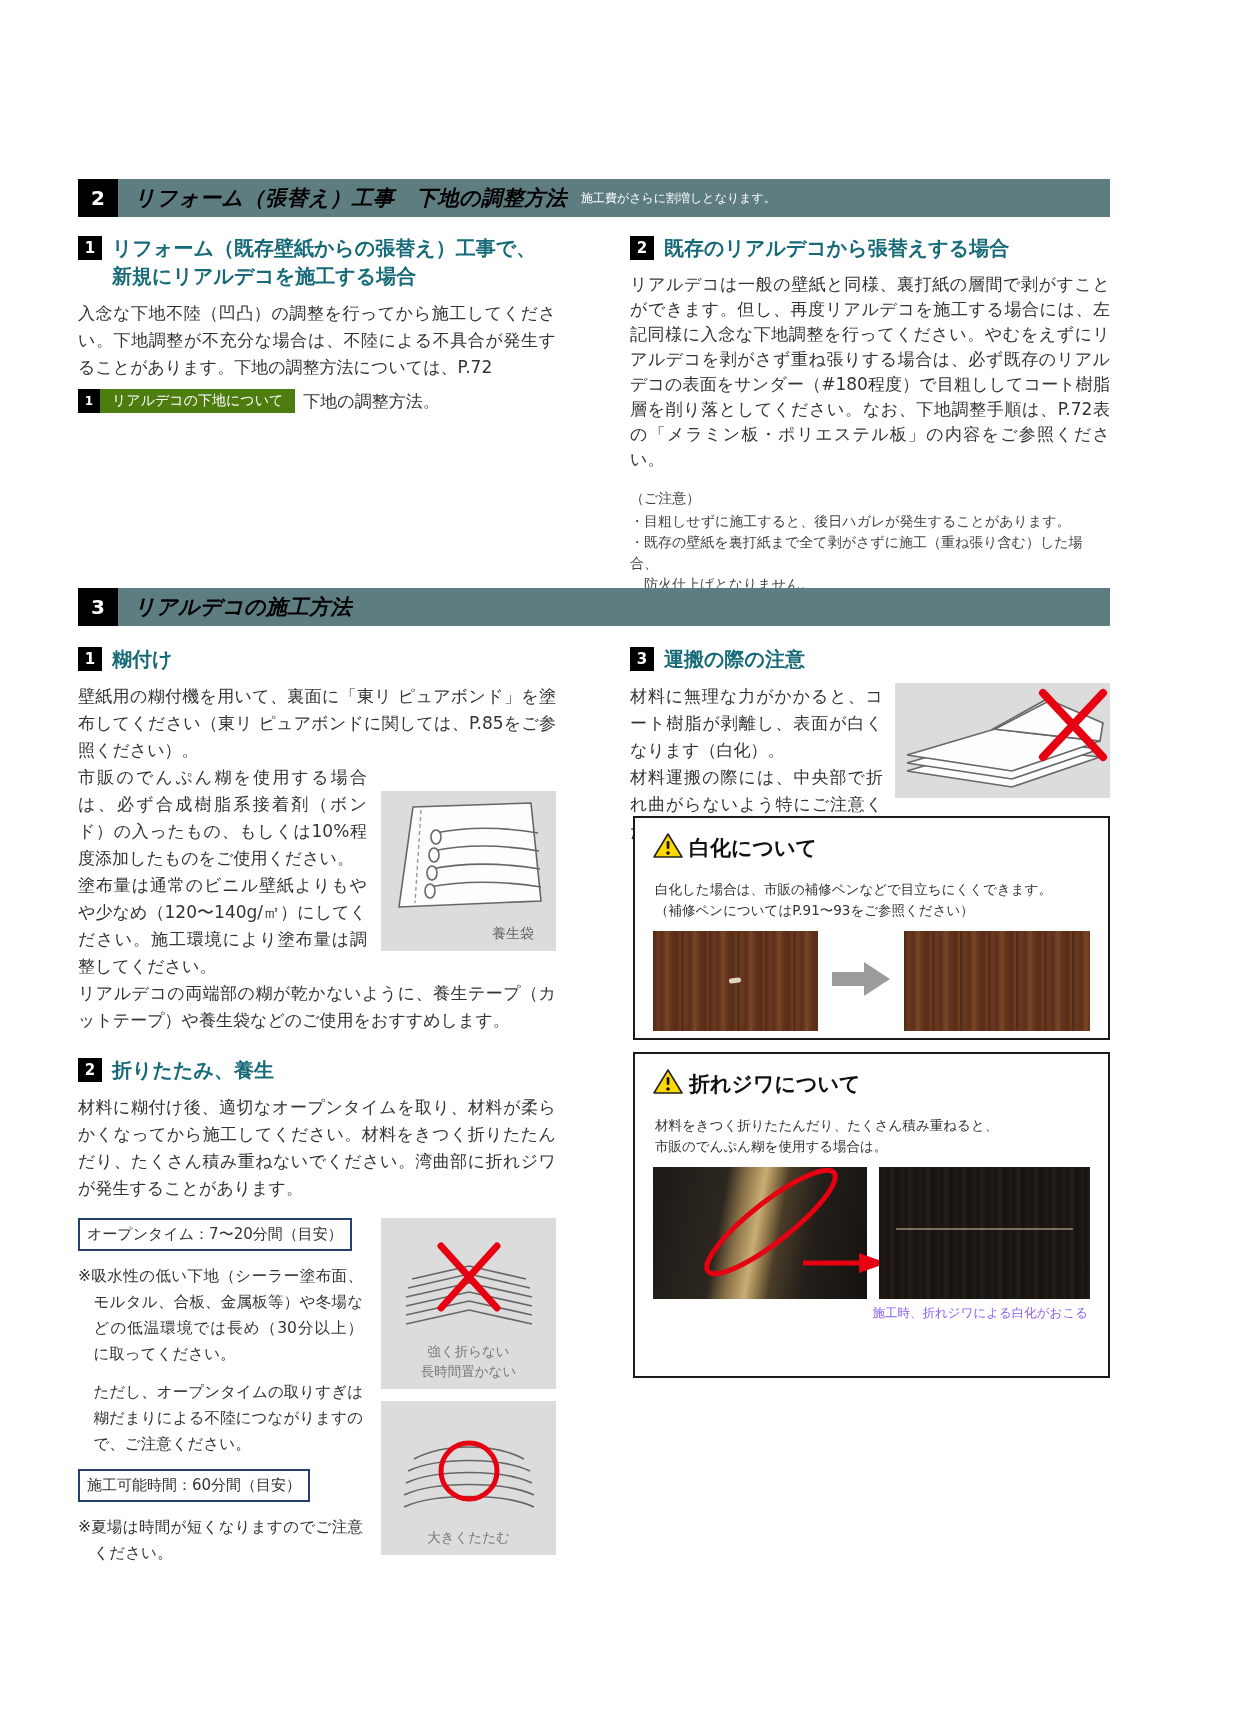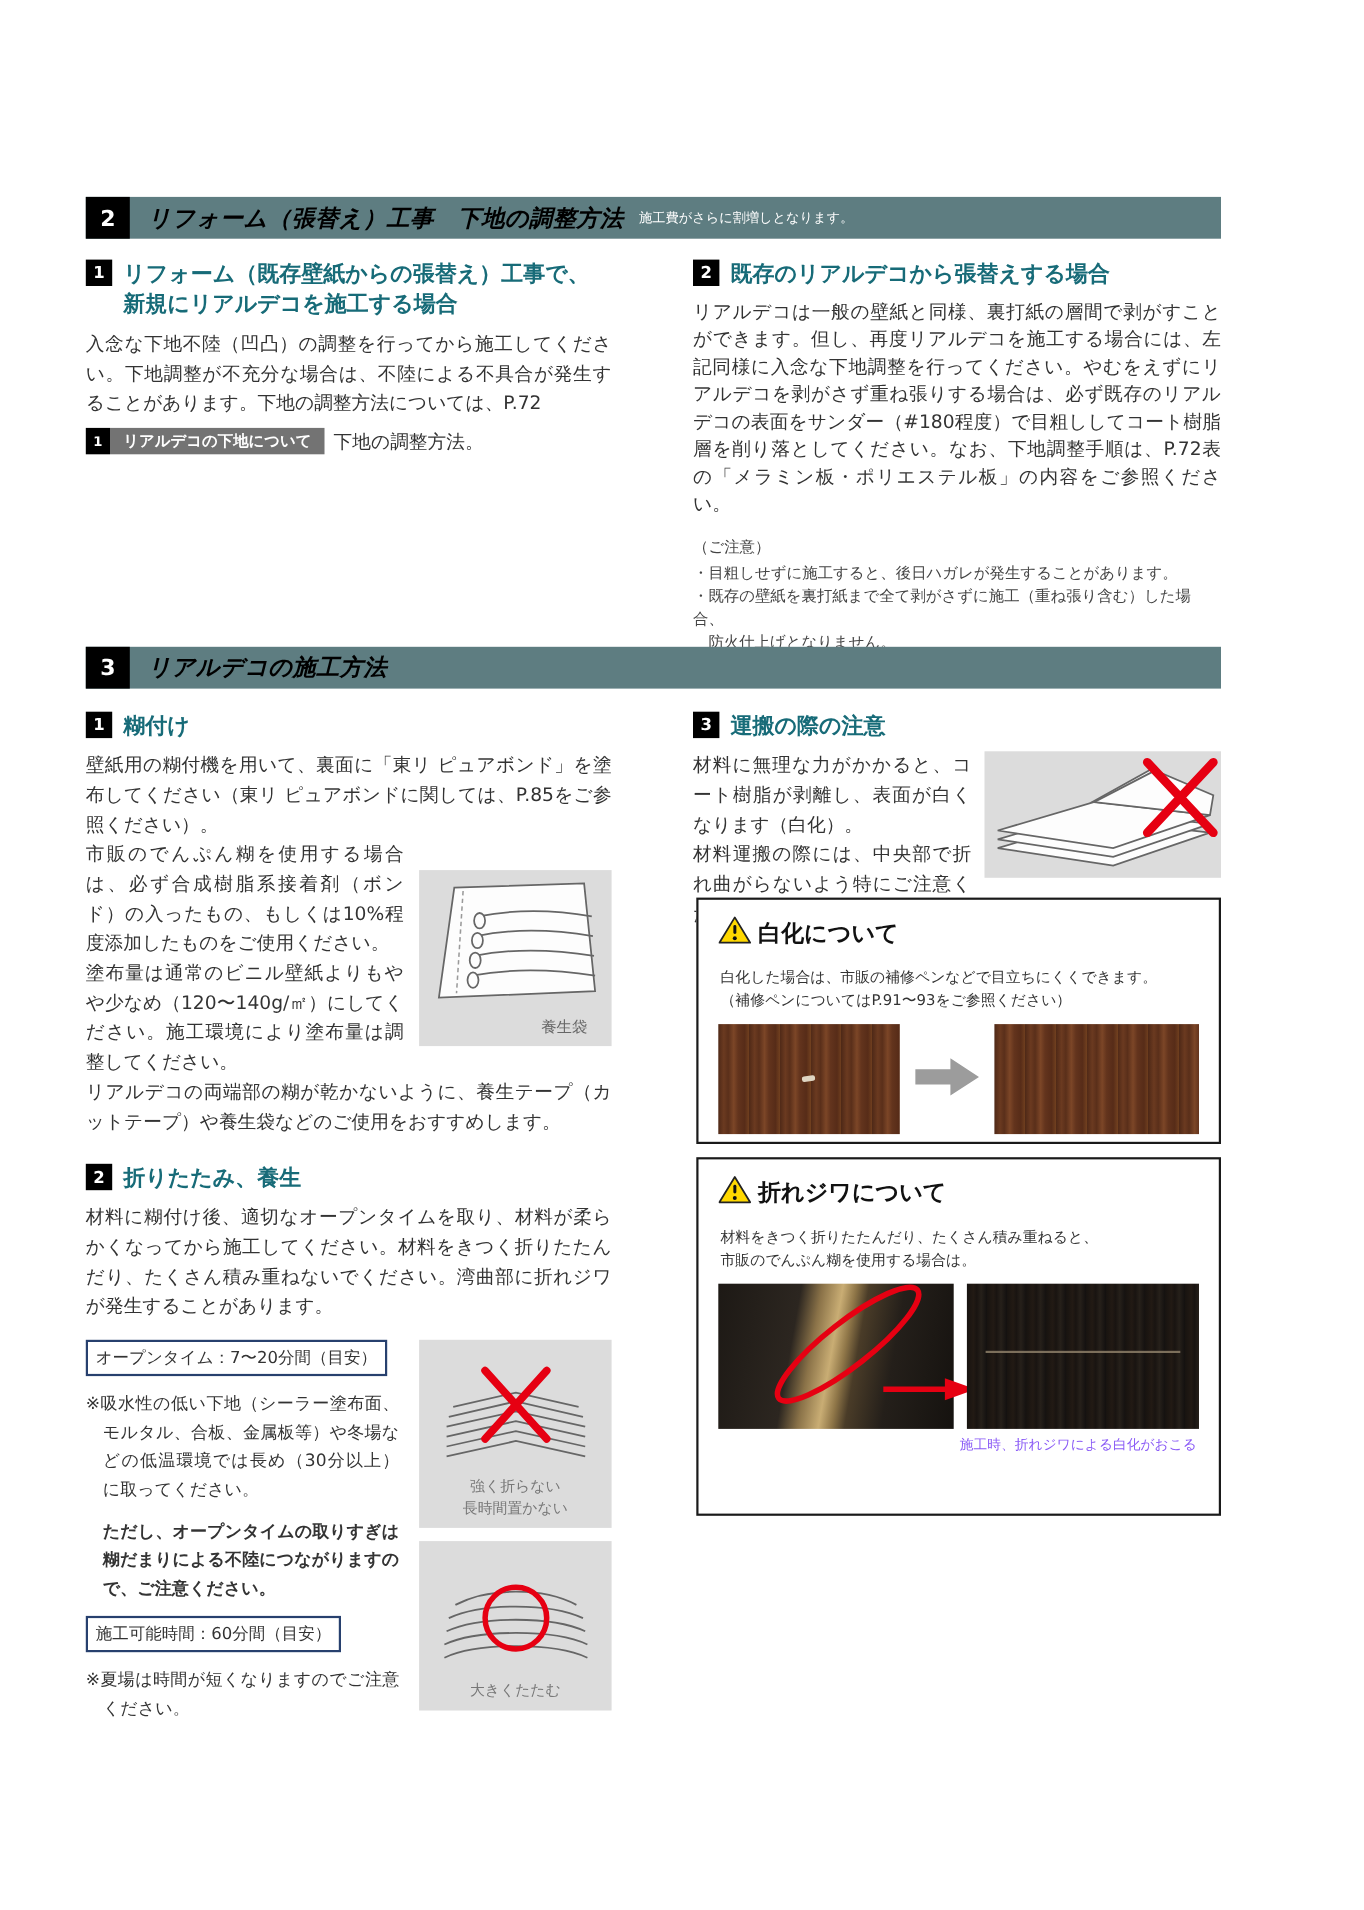--- a/index.html
+++ b/index.html
@@ -49,22 +49,22 @@
   .note-line{font-size:14px;line-height:21px;margin:0;color:#444;}
   .note-indent{padding-left:1em;}
   
   .ref-line{display:flex;align-items:center;margin-top:8px;}
   .ref-chip{display:inline-flex;align-items:stretch;}
   .ref-num{
     width:22px;background:#000;color:#fff;display:flex;align-items:center;
     justify-content:center;font-size:12px;font-weight:bold;
   }
   .ref-label{
-    background:#737373;color:#fff;font-size:14px;padding:3px 12px;
-    display:flex;align-items:center;font-weight:bold;
+    background:#4d7c0f;color:#fff;font-size:14px;padding:3px 12px;
+    display:flex;align-items:center;
   }
   .ref-suffix{font-size:17px;margin-left:8px;}
   
   .glue{top:645px;left:78px;width:478px;}
   .fig-bag{
     float:right;width:175px;height:160px;margin:27px 0 6px 14px;
     background:#dcdcdc;position:relative;
   }
   .fig-bag svg{position:absolute;top:6px;left:8px;}
   .fig-bag figcaption{
@@ -126,21 +126,21 @@
   .fold-row{display:flex;gap:18px;margin-top:16px;}
   .fold-left{flex:1;min-width:0;}
   .rule-box{
     border:2px solid #27406e;padding:5px 7px;font-size:15px;color:#333;
     display:block;margin-bottom:12px;white-space:nowrap;width:max-content;
     max-width:100%;
   }
   .fold-note{font-size:15.5px;line-height:26px;margin:0 0 12px 0;
     text-align:justify;}
   .hang{padding-left:1em;text-indent:-1em;}
-  .indent1{padding-left:1em;font-weight:bold;}
+  .indent1{padding-left:1em;}
   .fig-col{flex:0 0 175px;display:flex;flex-direction:column;gap:12px;}
   .fig-gray{
     background:#dcdcdc;padding:10px 6px 8px 6px;text-align:center;
   }
   .fig-gray .cap{font-size:13.5px;color:#777;line-height:20px;margin-top:4px;}
   
   .pageno{position:absolute;left:30px;top:1745px;font-size:15px;color:#444;}
   .sheet-line{stroke:#666;fill:none;stroke-width:1.6;}
   .sheet-fill{fill:#fdfdfd;stroke:#666;stroke-width:1.6;}
   .redmark{stroke:#e60012;fill:none;}

